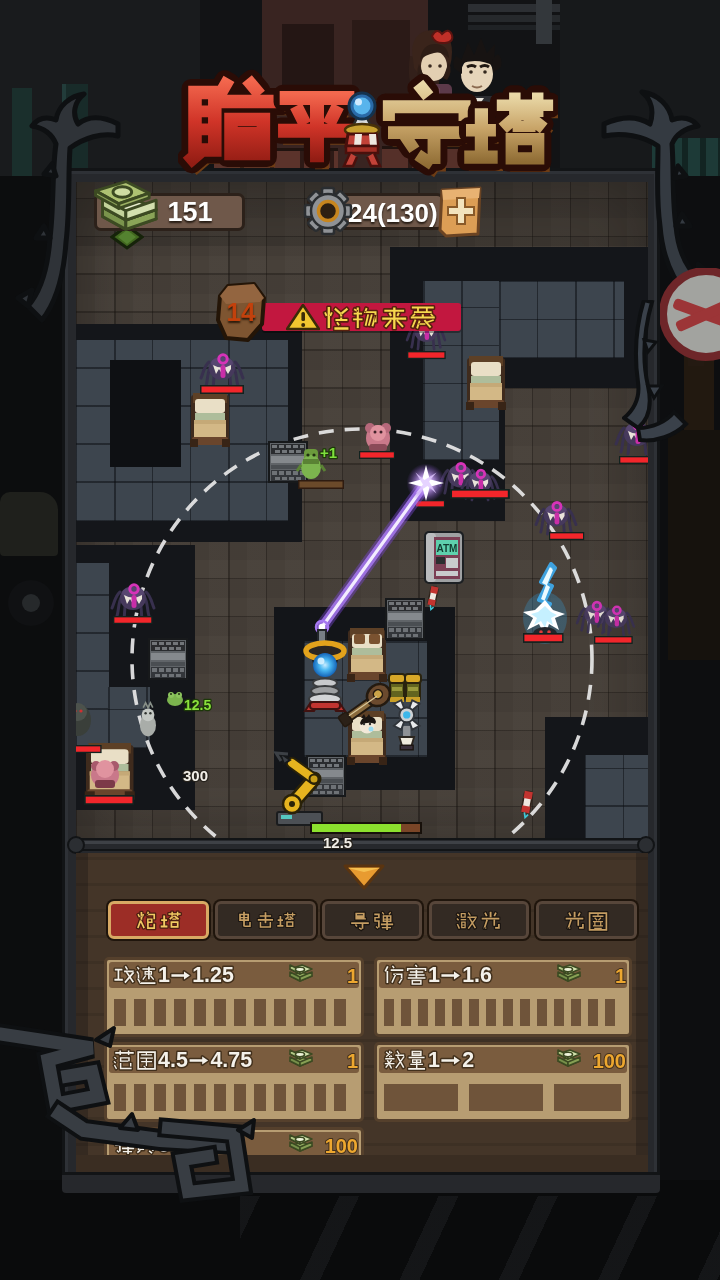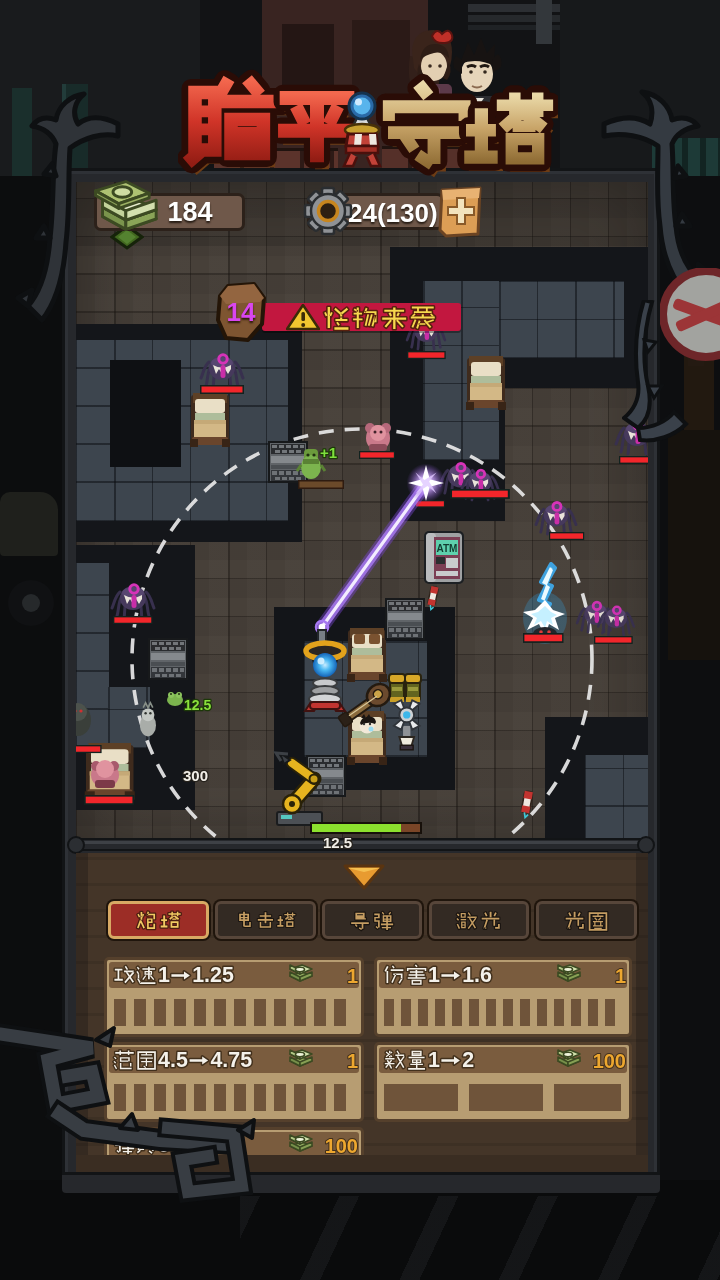--- a/index.html
+++ b/index.html
@@ -440,38 +440,38 @@
 
 <div class="abs lt" style="left:323px;top:834px;font-size:15px;color:#f2efe8;z-index:30;text-shadow:-1px -1px 0 #26221c,1px -1px 0 #26221c,-1px 1px 0 #26221c,1px 1px 0 #26221c;">12.5</div>
 
 <div class="abs" style="left:262px;top:303px;width:199px;height:28px;background:#c2173f;border-radius:3px;box-shadow:0 2px 0 rgba(0,0,0,0.35);"></div>
 
 <svg class="abs" style="left:214px;top:282px" width="54" height="62" viewBox="0 0 54 62">
 <path d="M14,4 L40,2 L50,16 L48,42 L34,58 L12,56 L4,38 L6,14 Z" fill="#7e5531" stroke="#241507" stroke-width="4" stroke-linejoin="round"></path>
 <path d="M14,4 L40,2 L50,16 L46,20 L12,22 L6,14 Z" fill="#936540"></path>
 </svg>
 
-<div class="abs lt" style="left:214px;top:297px;width:54px;text-align:center;font-size:26px;color:#d946ef;text-shadow:0 2px 2px #2a1a0a;">14</div>
+<div class="abs lt" style="left:214px;top:297px;width:54px;text-align:center;font-size:26px;color:#c2410c;text-shadow:0 2px 2px #2a1a0a;">14</div>
 
 <svg class="abs" style="left:286px;top:304px" width="34" height="27" viewBox="0 0 34 27">
 <path d="M17,1 L33,25 L1,25 Z" fill="#f0c630" stroke="#3a2c08" stroke-width="2.5" stroke-linejoin="round"></path>
 <rect x="15.4" y="8" width="3.6" height="9" rx="1.5" fill="#3a2c08"></rect>
       <circle cx="17.2" cy="21" r="2" fill="#3a2c08"></circle>
 </svg>
 
 <svg class="abs" style="left:322px;top:303px" width="140" height="30" viewBox="0 0 140 30">
 <use href="#g24618" class="oY" transform="translate(2.0,2.0) scale(0.2600)"></use>
       <use href="#g29289" class="oY" transform="translate(30.6,2.0) scale(0.2600)"></use>
       <use href="#g26469" class="oY" transform="translate(59.2,2.0) scale(0.2600)"></use>
       <use href="#g34989" class="oY" transform="translate(87.8,2.0) scale(0.2600)"></use>
 </svg>
 
 <div class="abs" style="left:94px;top:193px;width:151px;height:38px;background:#6f584a;border:3px solid #2c211a;border-radius:7px;box-sizing:border-box;"></div>
 
-<div class="abs lt" style="left:152px;top:197px;width:76px;text-align:center;font-size:27px;color:#fff;text-shadow:0 2px 2px #241a12;">184</div>
+<div class="abs lt" style="left:152px;top:197px;width:76px;text-align:center;font-size:27px;color:#fff;text-shadow:0 2px 2px #241a12;">151</div>
 
 <svg class="abs" style="left:88px;top:178px" width="80" height="66" viewBox="0 0 72 60">
 <g stroke="#3c4a22" stroke-width="2.5" stroke-linejoin="round" transform="translate(-2,-1) scale(1.06)">
 <path d="M14,34 L40,26 L60,36 L34,45 Z" fill="#9cb166"></path>
 <path d="M14,26 L14,34 L34,45 L34,37 Z" fill="#7a944c"></path>
         <path d="M60,28 L60,36 L34,45 L34,37 Z" fill="#8aa458"></path>
 <path d="M14,26 L40,18 L60,28 L34,37 Z" fill="#e6eccc"></path>
 <path d="M14,18 L14,26 L34,37 L34,29 Z" fill="#c2d29a"></path>
         <path d="M60,20 L60,28 L34,37 L34,29 Z" fill="#d2e0ae"></path>
 <path d="M8,12 L34,4 L54,14 L28,23 Z" fill="#aec272"></path>

